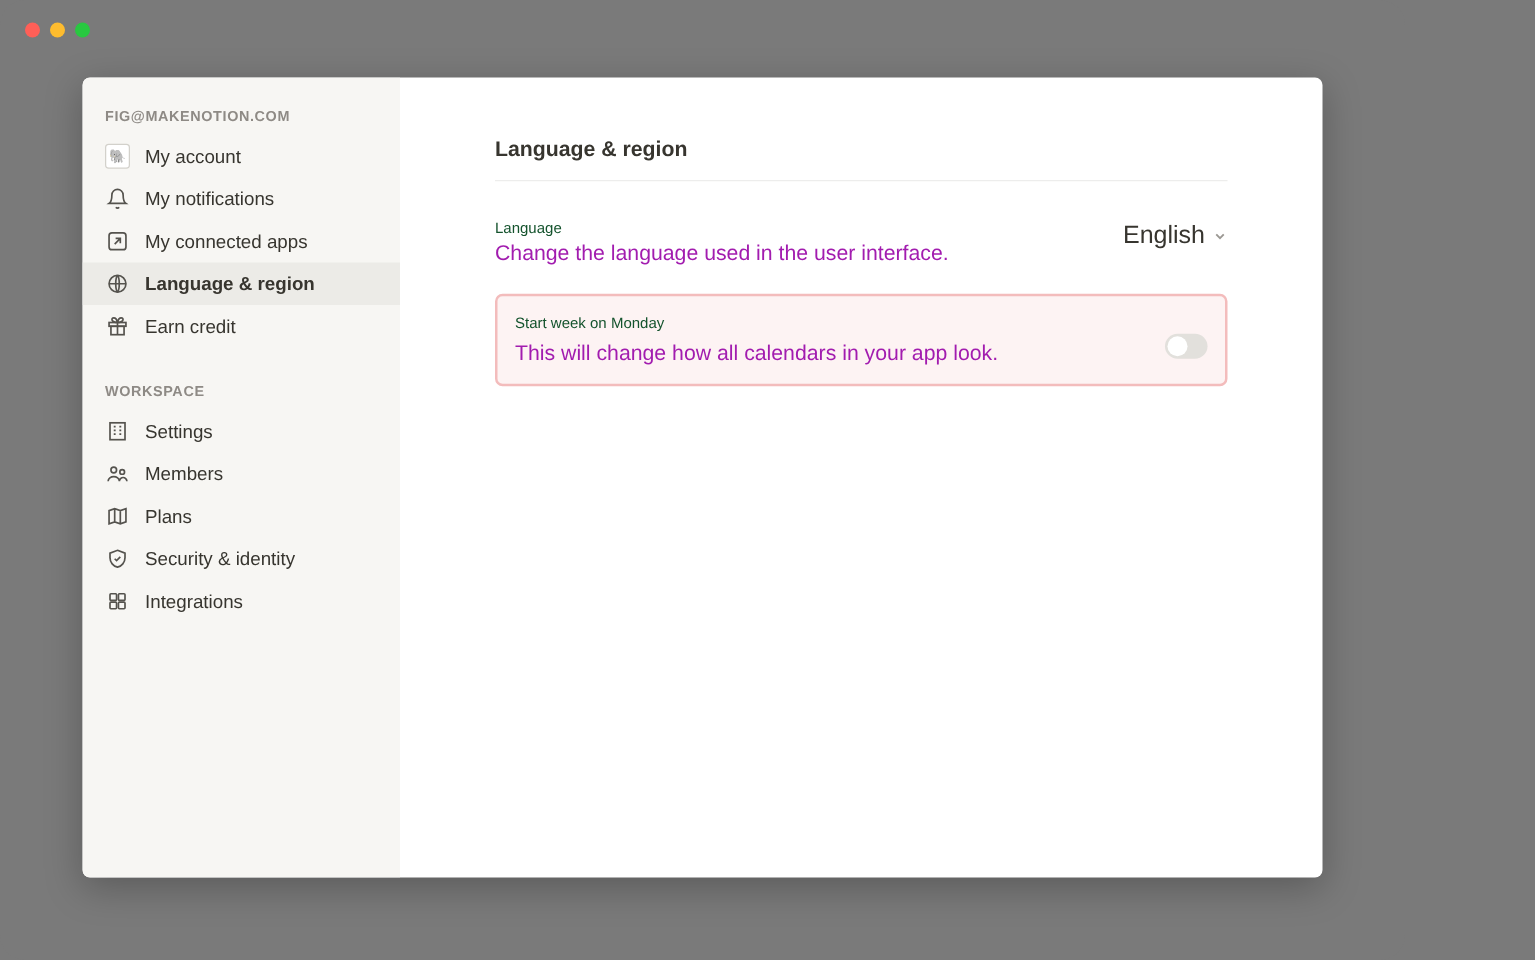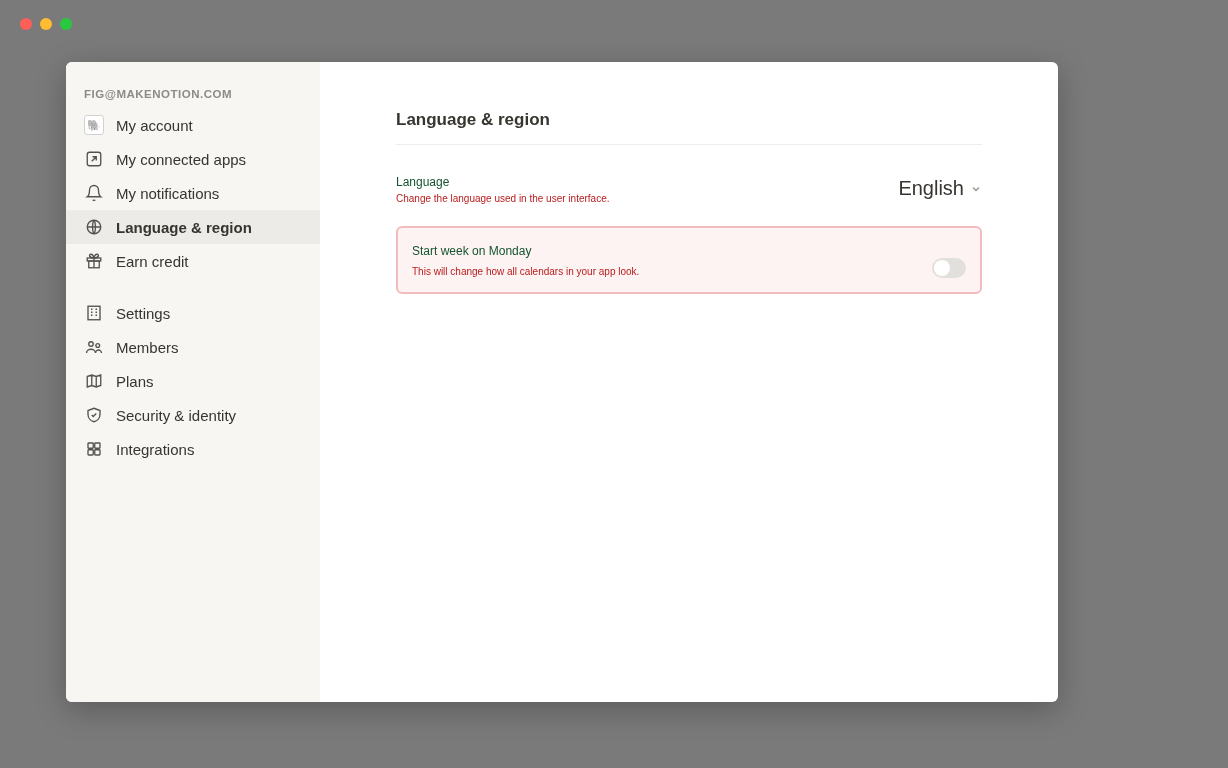--- a/index.html
+++ b/index.html
@@ -111,41 +111,40 @@
     align-items: flex-start;
     justify-content: space-between;
     padding: 6px 0 22px 0;
   }
   .row-title {
     font-size: 12px;
     color: #14532d;
     margin-bottom: 4px;
   }
   .row-desc {
-    font-size: 10px;
-    color: #b91c1c;
+    font-size: 17px;
+    color: #a21caf;
   }
   .lang-select {
     display: flex;
     align-items: center;
     gap: 6px;
     font-size: 20px;
     color: #37352f;
     cursor: pointer;
     padding-top: 2px;
   }
   .lang-select svg { width: 12px; height: 12px; color: #9b9893; }
 
   .highlight-box {
     border: 2px solid #f3bcbc;
     background: #fdf3f3;
     border-radius: 6px;
     padding: 14px 14px 14px 14px;
     display: flex;
-    align-items: center;
     justify-content: space-between;
   }
   .highlight-box .row-title { margin-bottom: 8px; }
   .toggle {
     width: 34px;
     height: 20px;
     background: #e2e0dc;
     border-radius: 20px;
     position: relative;
     cursor: pointer;
@@ -182,35 +181,35 @@
       <div class="nav-item">
         <span class="icon">
             <span class="avatar-icon">🐘</span>
           </span>
         <span>My account</span>
       </div>
 
       <div class="nav-item">
         <span class="icon">
           <svg viewBox="0 0 24 24" fill="none" stroke="currentColor" stroke-width="1.8">
+              <path d="M18 8a6 6 0 10-12 0c0 7-3 9-3 9h18s-3-2-3-9"></path>
+              <path d="M13.7 21a2 2 0 01-3.4 0"></path>
+            </svg>
+        </span>
+        <span>My notifications</span>
+      </div>
+
+      <div class="nav-item">
+        <span class="icon">
+          <svg viewBox="0 0 24 24" fill="none" stroke="currentColor" stroke-width="1.8">
               <rect x="3" y="3" width="18" height="18" rx="3"></rect>
               <path d="M9 15l6-6M10 9h5v5"></path>
             </svg>
         </span>
         <span>My connected apps</span>
-      </div>
-
-      <div class="nav-item">
-        <span class="icon">
-          <svg viewBox="0 0 24 24" fill="none" stroke="currentColor" stroke-width="1.8">
-              <path d="M18 8a6 6 0 10-12 0c0 7-3 9-3 9h18s-3-2-3-9"></path>
-              <path d="M13.7 21a2 2 0 01-3.4 0"></path>
-            </svg>
-        </span>
-        <span>My notifications</span>
       </div>
 
       <div class="nav-item active">
         <span class="icon">
           <svg viewBox="0 0 24 24" fill="none" stroke="currentColor" stroke-width="1.8">
               <circle cx="12" cy="12" r="9"></circle>
               <path d="M3 12h18M12 3c2.5 3 2.5 15 0 18M12 3c-2.5 3-2.5 15 0 18"></path>
             </svg>
         </span>
         <span>Language &amp; region</span>
@@ -222,20 +221,21 @@
           <svg viewBox="0 0 24 24" fill="none" stroke="currentColor" stroke-width="1.8">
               <rect x="3" y="8" width="18" height="4"></rect>
               <rect x="5" y="12" width="14" height="9"></rect>
               <path d="M12 8v13M12 8s-1-5-4-5-3 5 4 5zm0 0s1-5 4-5 3 5-4 5z"></path>
             </svg>
         </span>
         <span>Earn credit</span>
       </div>
 
       <div class="section-gap"></div>
+      <div class="section-header">WORKSPACE</div>
 
       <div class="nav-item">
         <span class="icon">
           <svg viewBox="0 0 24 24" fill="none" stroke="currentColor" stroke-width="1.8">
               <rect x="4" y="3" width="16" height="18"></rect>
               <path d="M8 7h2M8 11h2M8 15h2M14 7h2M14 11h2M14 15h2"></path>
             </svg>
         </span>
         <span>Settings</span>
       </div>

